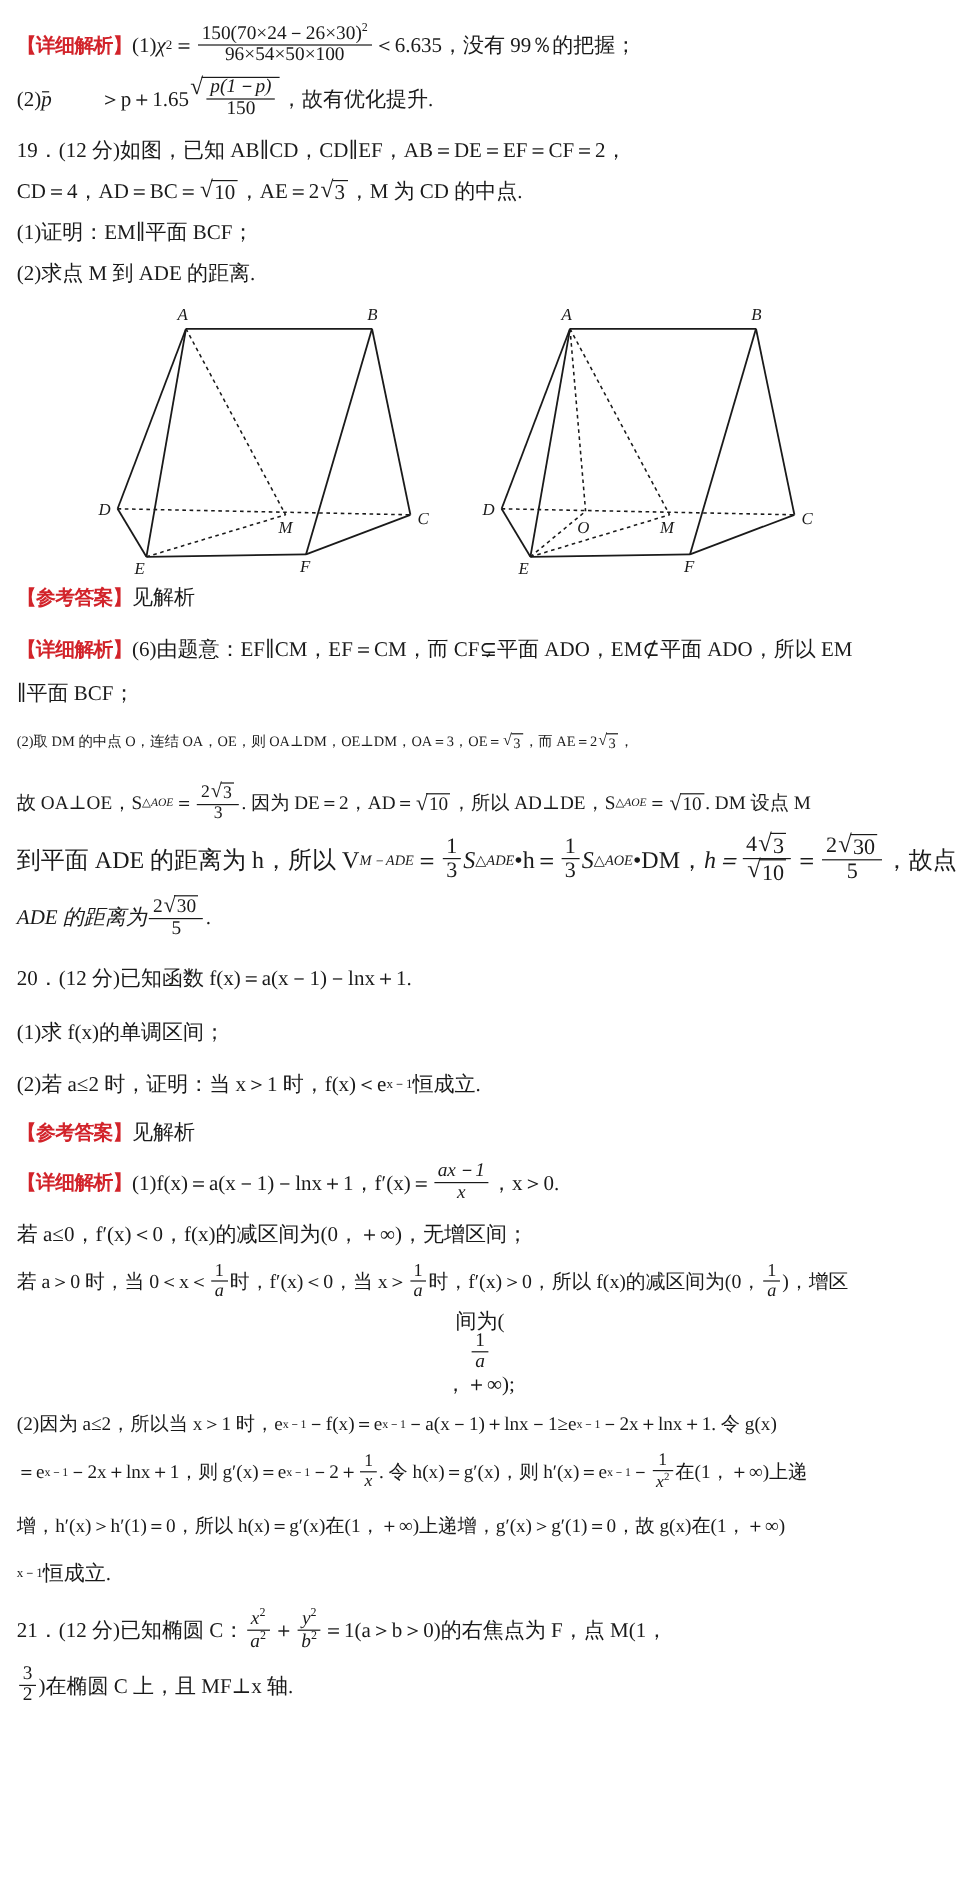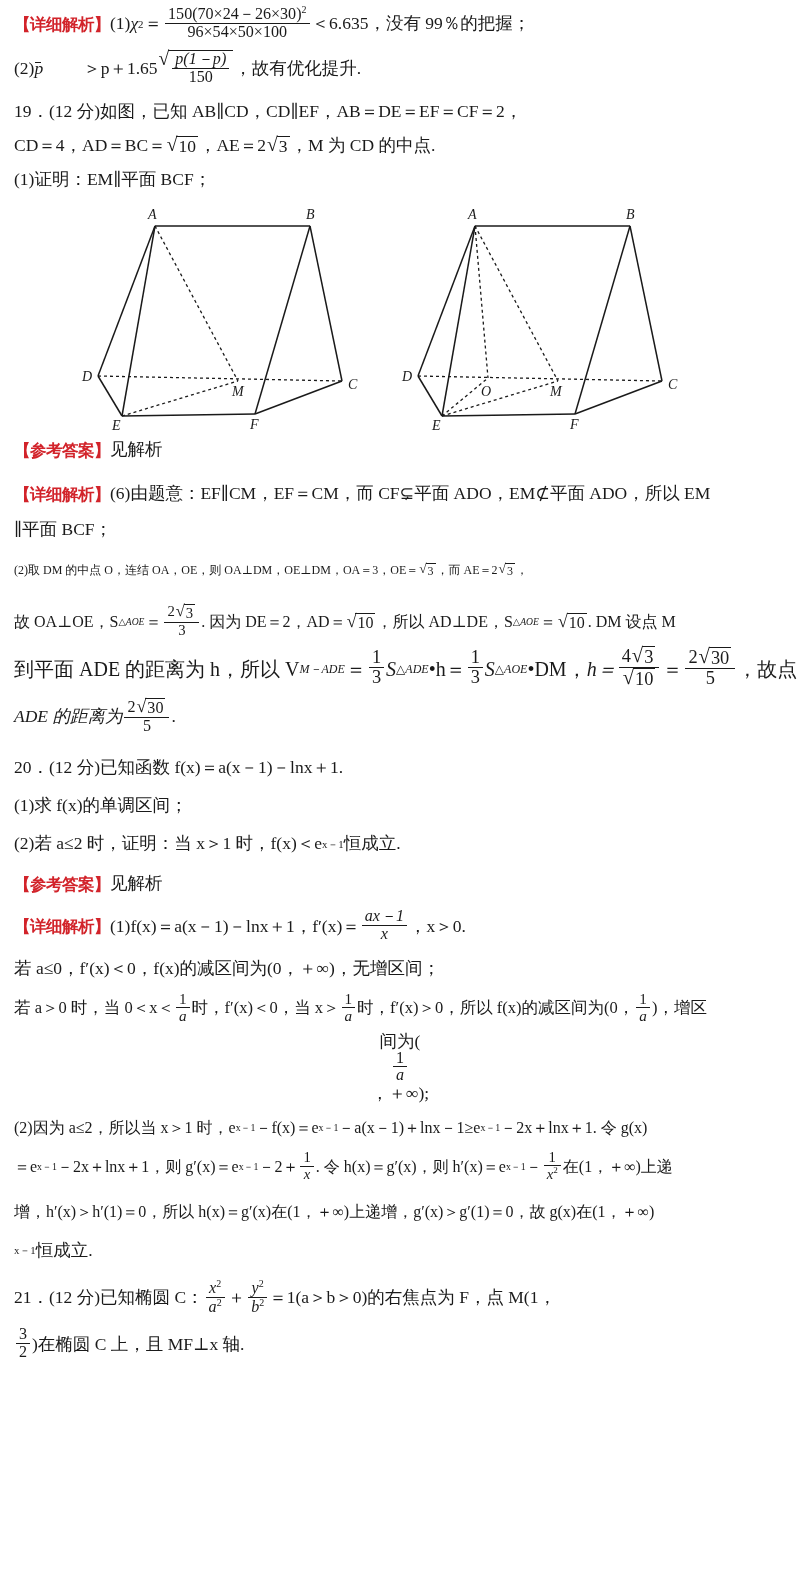--- a/index.html
+++ b/index.html
@@ -6,21 +6,21 @@
   html, body { margin:0; padding:0; }
   body {
     width: 800px;
     height: 1584px;
     background: #ffffff;
     font-family: "Liberation Serif", "DejaVu Serif", serif;
     color: #1a1a1a;
     position: relative;
     overflow: hidden;
   }
-  .page { position: relative; width:800px; height:1584px; padding: 6px 14px 0 14px; }
+  .page { position: relative; width:800px; height:1584px; padding: 20px 14px 0 14px; }
 
   .line {
     font-size: 17.5px;
     line-height: 1.0;
     margin: 0 0 0 0;
     white-space: nowrap;
     display: flex;
     align-items: center;
     min-height: 30px;
   }
@@ -118,20 +118,23 @@
     <i style="font-style:normal;">，AE＝2</i>
     <span class="sqrt">
         <span class="rad">√</span>
         <span class="body">3</span>
       </span>
     <i style="font-style:normal;">，M 为 CD 的中点.</i>
   </div>
 
   <div class="line" style="margin-top:4px;">
     <span class="cn">(1)证明：EM∥平面 BCF；</span>
+  </div>
+  <div class="line" style="margin-top:4px;">
+    <span class="cn">(2)求点 M 到 ADE 的距离.</span>
   </div>
 
   <div class="figwrap">
     <svg width="640" height="230" viewBox="0 0 640 230">
       <g font-family="Liberation Serif, serif" font-style="italic" font-size="14" fill="#1a1a1a">
 
         <g stroke="#1a1a1a" fill="none" stroke-width="1.5">
 
           <line x1="75" y1="25" x2="230" y2="25"></line>
           <line x1="75" y1="25" x2="18" y2="175"></line>
@@ -287,24 +290,24 @@
       <span class="den">5</span>
     </span>
     <span class="cn">.</span>
   </div>
 
   <div class="line" style="margin-top:18px;">
     <span class="cn">20．</span>
     <span class="cn">(12 分)</span>
     <span class="cn">已知函数 f(x)＝a(x－1)－lnx＋1.</span>
   </div>
-  <div class="line" style="margin-top:8px;">
+  <div class="line" style="margin-top:8px;align-items:flex-end;">
     <span class="cn">(1)求 f(x)的单调区间；</span>
   </div>
-  <div class="line" style="margin-top:8px;">
+  <div class="line" style="margin-top:20px;">
     <span class="cn">(2)若 a≤2 时，证明：当 x＞1 时，f(x)＜e</span>
       <sup class="x">x－1</sup>
       <span class="cn">恒成立.</span>
   </div>
 
   <div class="line" style="margin-top:10px;">
     <span class="tag">【参考答案】</span>
     <span class="cn">见解析</span>
   </div>
 

